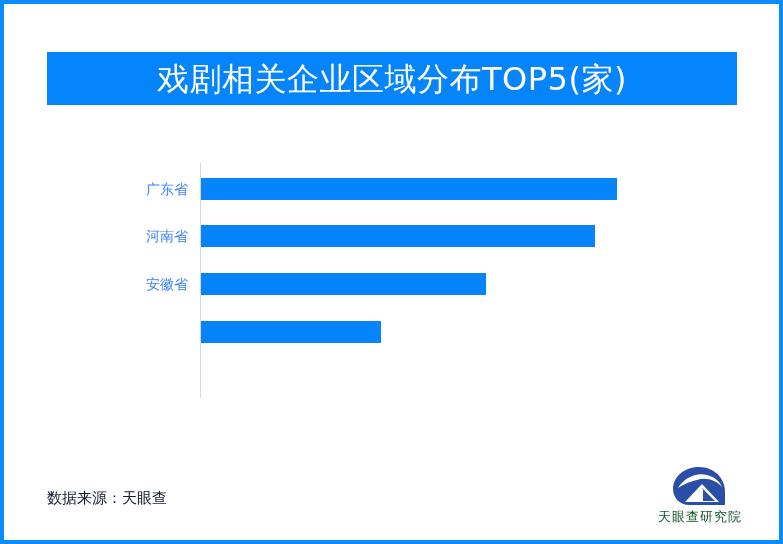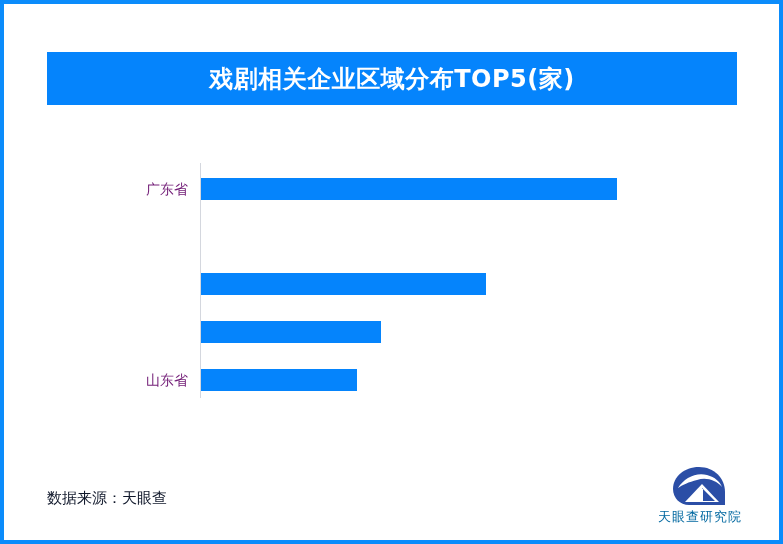--- a/index.html
+++ b/index.html
@@ -48,22 +48,22 @@
     top: 52px;
     width: 690px;
     height: 53px;
     background: #0584fc;
     display: flex;
     align-items: center;
     justify-content: center;
   }
   .title-text {
     color: #ffffff;
-    font-size: 24px;
-    font-weight: bold;
+    font-size: 32px;
+    font-weight: normal;
     letter-spacing: 0.5px;
     line-height: 1;
     white-space: nowrap;
   }
 
   
   .chart {
     position: absolute;
     left: 47px;
     top: 150px;
@@ -101,21 +101,21 @@
   .row-2 { top: 123px; }  
   .row-3 { top: 171px; }  
   .row-4 { top: 219px; }  
 
   .cat-label {
     position: absolute;
     left: 60px;
     width: 81px;          
     text-align: right;
     font-size: 14px;
-    color: #701a75;
+    color: #3b82f6;
     line-height: 22px;
     white-space: nowrap;
   }
 
   .bar-track {
     position: absolute;
     left: 154px;          
     top: 0;
     height: 22px;
     width: 470px;
@@ -150,21 +150,21 @@
     height: 40px;
   }
   .logo-word {
     position: absolute;
     left: 0;
     top: 42px;
     width: 100px;
     text-align: center;
     font-size: 13px;
     letter-spacing: 1px;
-    color: #0369a1;
+    color: #14532d;
     white-space: nowrap;
   }
 </style>
 </head>
 <body>
 
 <div id="infographic">
 
   <div class="page-border-inner"></div>
   <div class="page-border"></div>
@@ -179,39 +179,40 @@
 
     <div class="rows">
 
       <div class="row row-0">
         <div class="cat-label">广东省</div>
         <div class="bar-track">
           <div class="bar" style="width: 88.5106%; background: rgb(5, 132, 252);"></div>
         </div>
       </div>
 
+      <div class="row row-1">
+        <div class="cat-label">河南省</div>
+        <div class="bar-track">
+          <div class="bar" style="width: 83.8298%; background: rgb(5, 132, 252);"></div>
+        </div>
+      </div>
 
       <div class="row row-2">
+        <div class="cat-label">安徽省</div>
         <div class="bar-track">
           <div class="bar" style="width: 60.6383%; background: rgb(5, 132, 252);"></div>
         </div>
       </div>
 
       <div class="row row-3">
         <div class="bar-track">
           <div class="bar" style="width: 38.2979%; background: rgb(5, 132, 252);"></div>
         </div>
       </div>
 
-      <div class="row row-4">
-        <div class="cat-label">山东省</div>
-        <div class="bar-track">
-          <div class="bar" style="width: 33.1915%; background: rgb(5, 132, 252);"></div>
-        </div>
-      </div>
 
     </div>
   </div>
 
   <div class="source-text">数据来源：天眼查</div>
 
   <div class="logo">
     <div class="logo-mark">
       <svg viewBox="0 0 54 40" width="54" height="40" aria-hidden="true">
         <path d="M27 1 C12 1 1 11 1 23 C1 32 8 39 17 39 L53 39 L53 26

